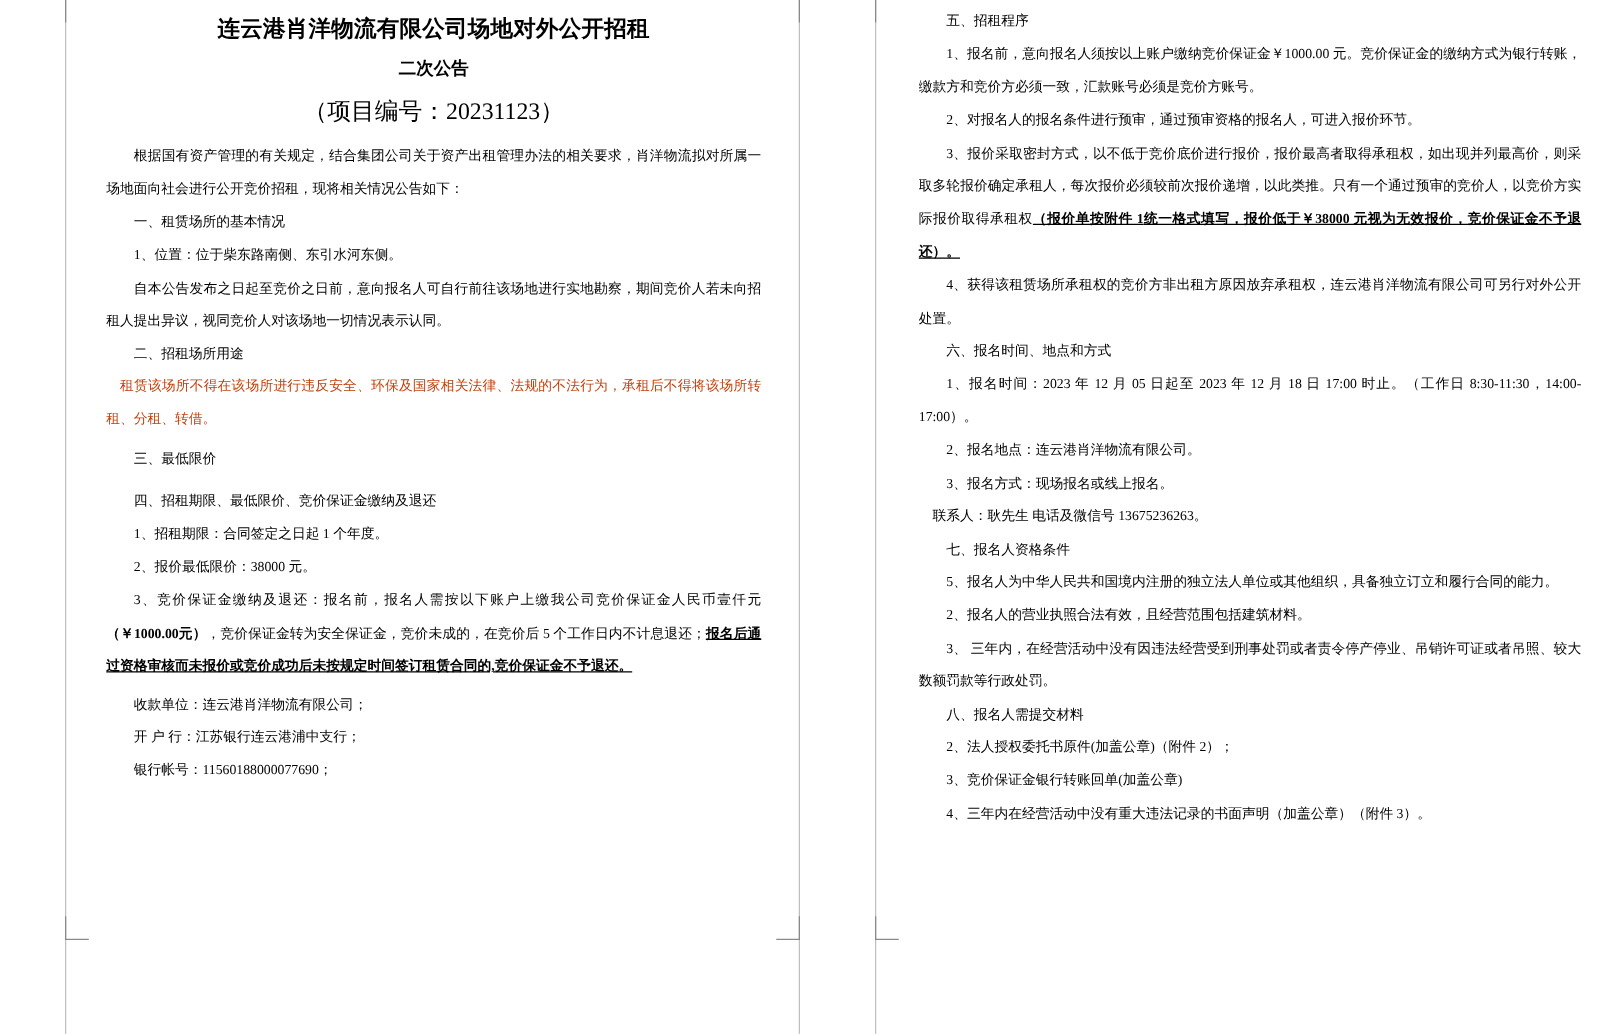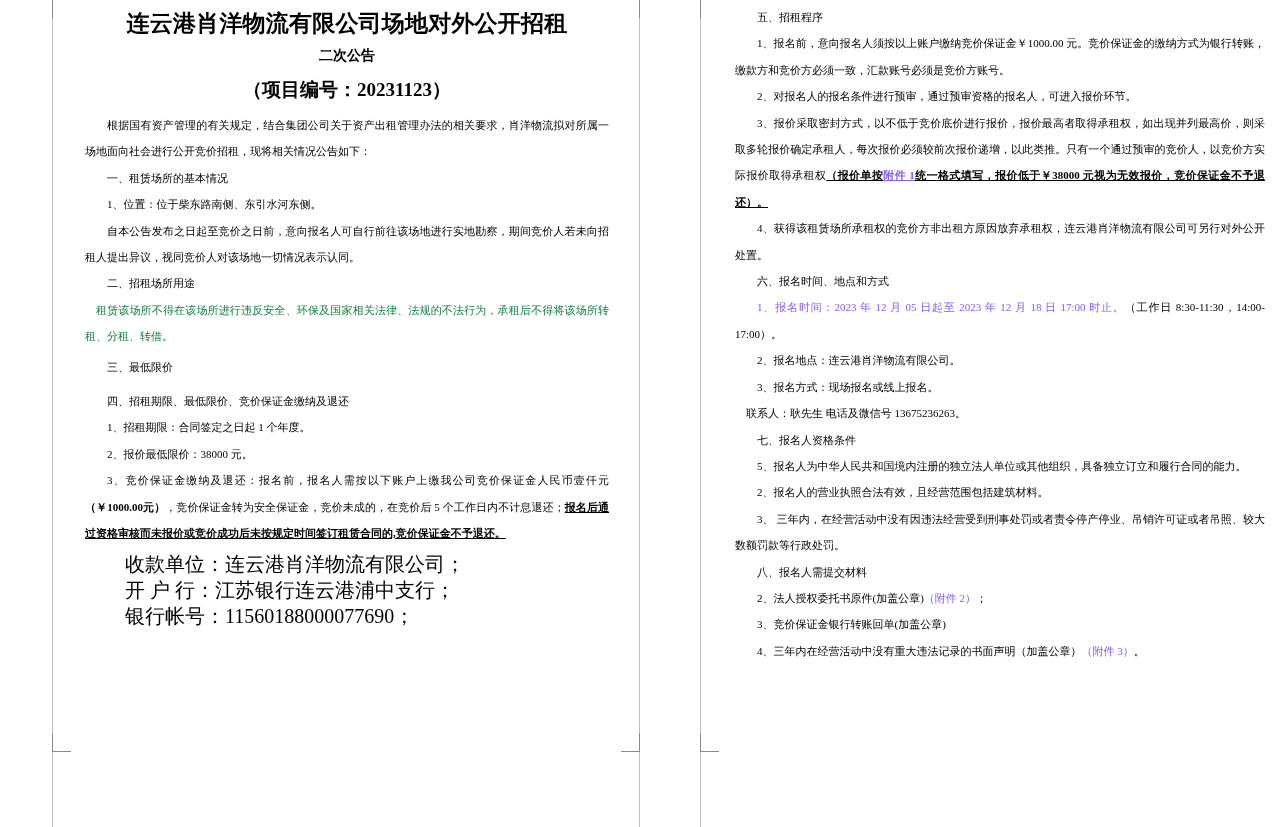--- a/index.html
+++ b/index.html
@@ -77,56 +77,56 @@
   }
   .page-right .content {
     left: 34px;
     right: 20px;
     top: 4px;
   }
 
   .title {
     text-align: center;
     font-weight: bold;
-    font-size: 23px;
+    font-size: 18px;
     line-height: 31px;
     letter-spacing: 0.2px;
   }
   .title2 {
     text-align: center;
     font-weight: bold;
     font-size: 14px;
     line-height: 33px;
   }
   .projno {
     text-align: center;
-    font-weight: bold;
+    font-weight: normal;
     font-size: 19px;
     line-height: 36px;
   }
 
   p.para {
     margin: 0;
     font-size: 11px;
     line-height: 26.4px;
     text-align: justify;
     text-justify: inter-ideograph;
   }
   p.indent2 { text-indent: 2em; }
   p.indent1 { text-indent: 1em; }
-  .blue { color: #15803d; }
-  .red  { color: #8b5cf6; }
+  .blue { color: #c2410c; font-family: Liberation Mono, monospace; }
+  .red  { color: #000000; }
   .bold { font-weight: bold; }
   .u-bold { font-weight: bold; text-decoration: underline; }
 
   .gap-sm { height: 4px; }
 
   .sig-line {
     margin: 0;
-    font-size: 20px;
+    font-size: 11px;
     line-height: 26.4px;
     text-indent: 2em;
   }
 </style>
 </head>
 <body>
 
 <div class="page-wrap">
 
   <div class="drag-handle">

